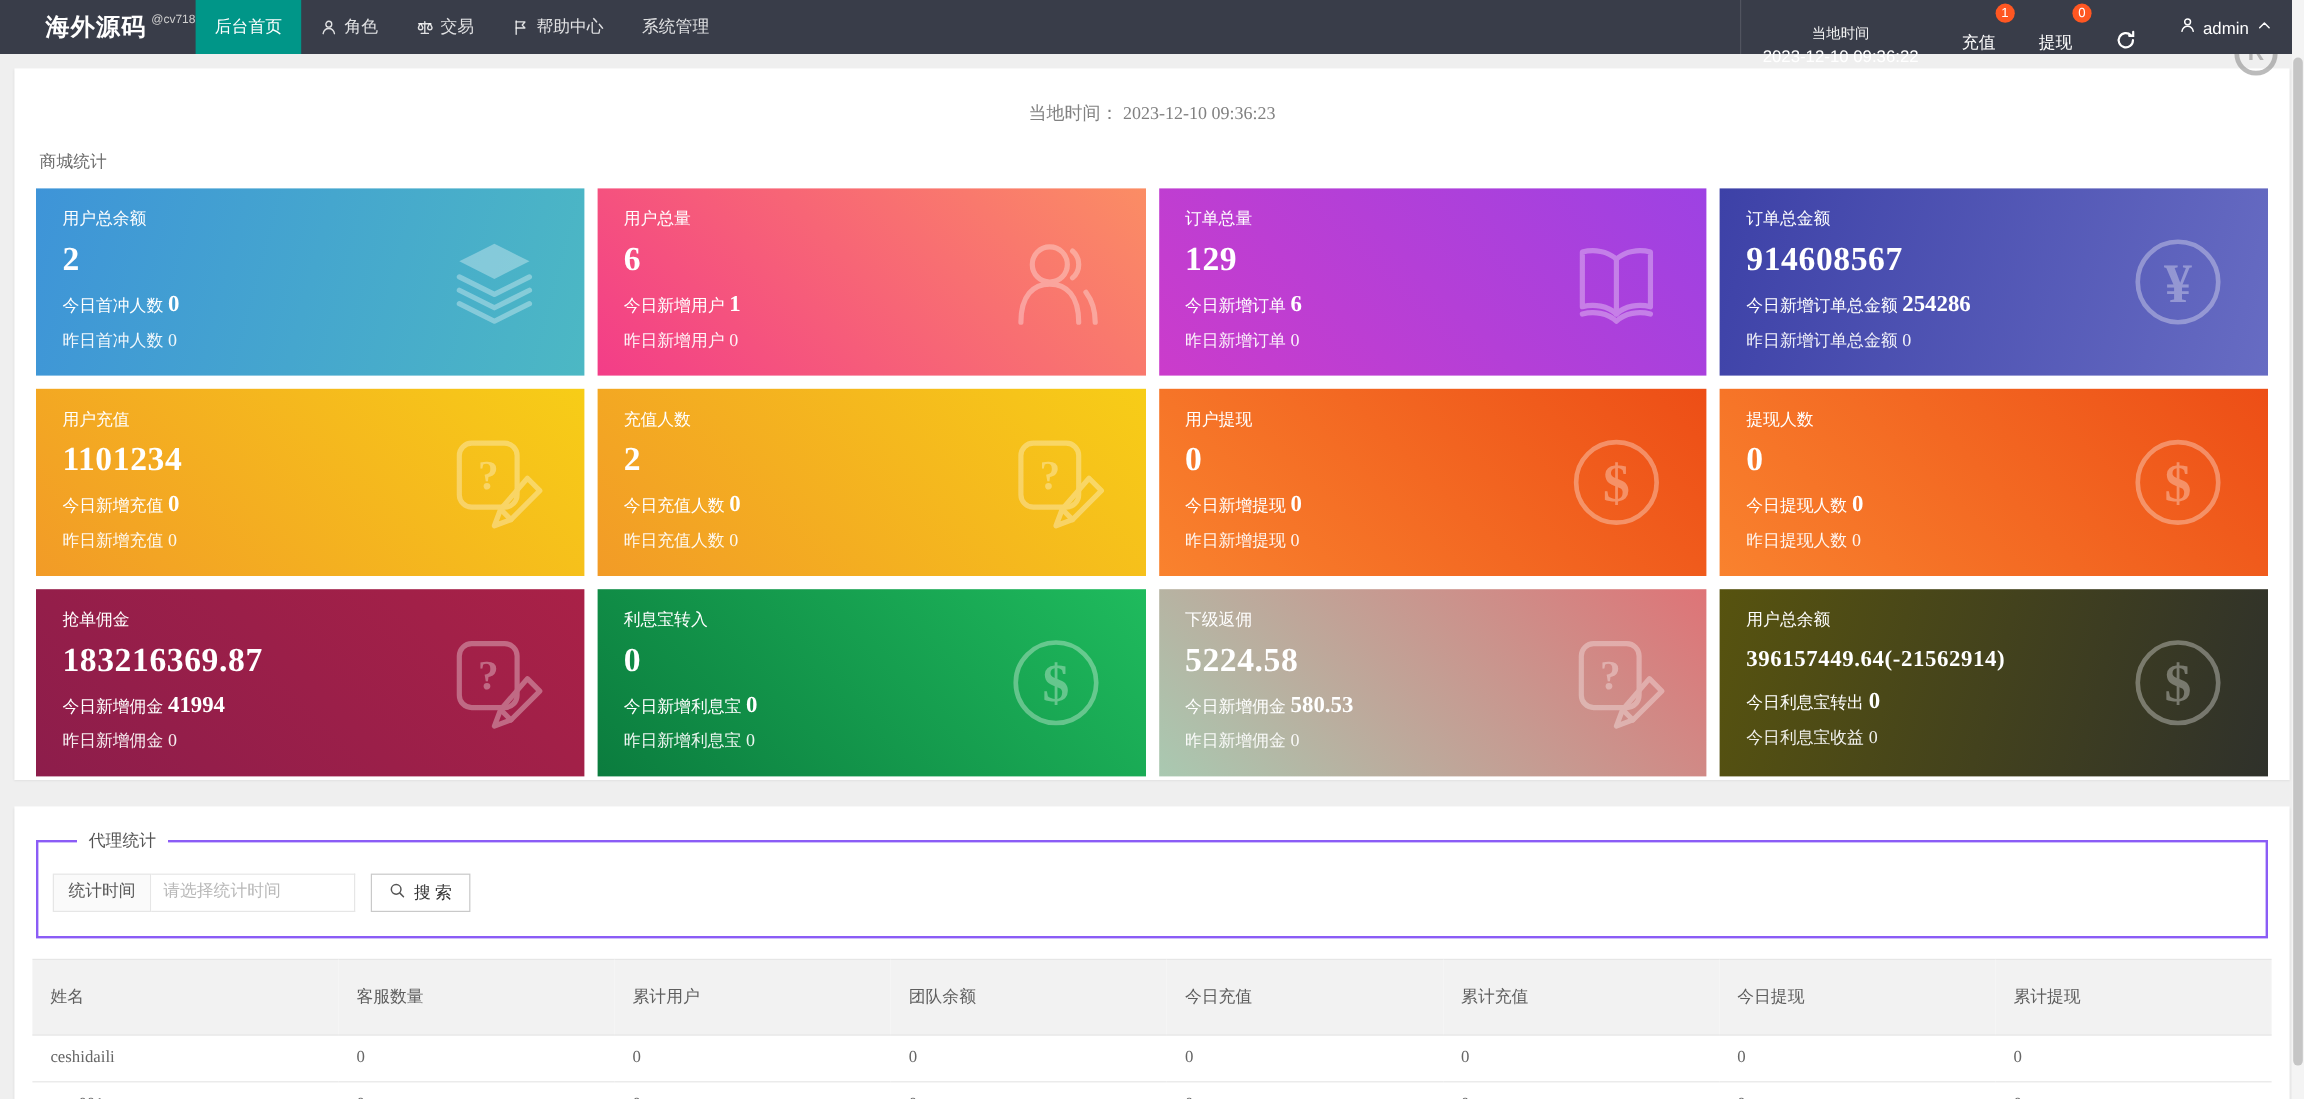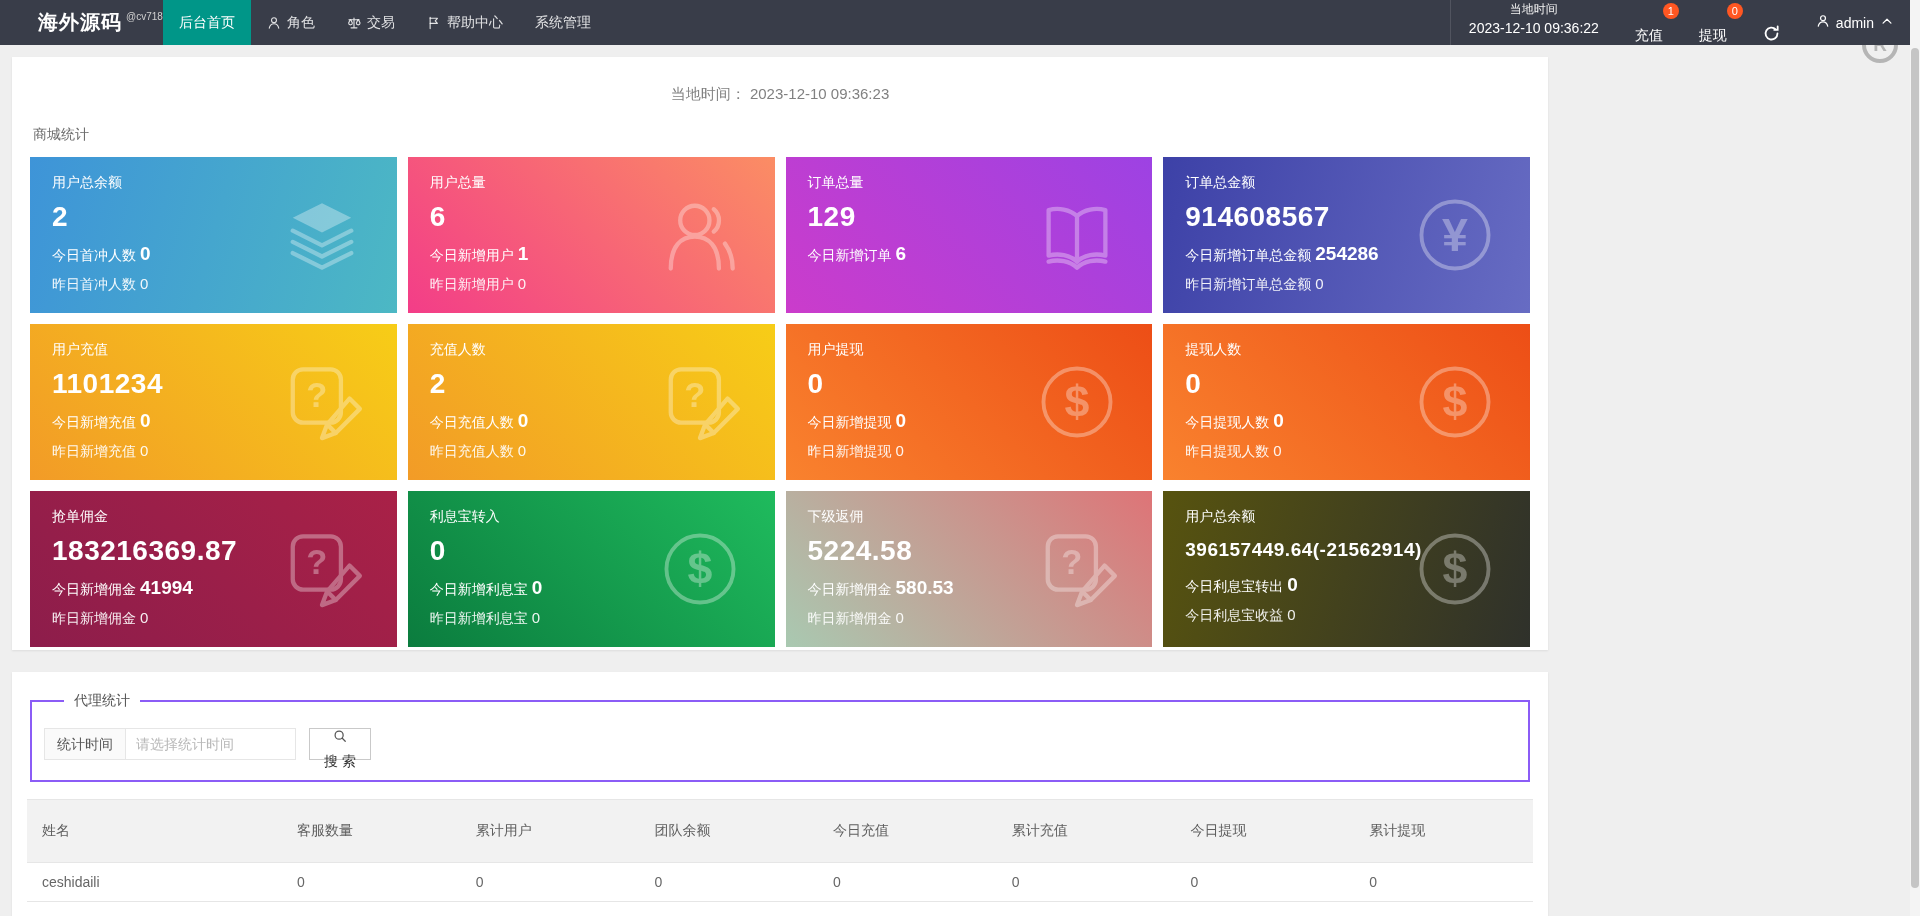--- a/index.html
+++ b/index.html
@@ -12,38 +12,38 @@
   .logo { width:163px; display:flex; align-items:center; padding-left:38px; white-space:nowrap; }
   .logo-main { font-size:20px; font-weight:bold; letter-spacing:1px; }
   .logo-sub { font-size:10px; color:#d0d0d0; margin-left:4px; transform:translateY(-6px); display:inline-block; }
   .nav-menu { display:flex; align-items:stretch; }
   .nav-item { display:flex; align-items:center; gap:6px; padding:0 16px; font-size:14px;
     color:rgba(255,255,255,.85); cursor:pointer; }
   .nav-item.active { background:#009688; color:#fff; }
   .nav-ic svg { width:14px; height:14px; display:block; stroke:rgba(255,255,255,.85); fill:none;
     stroke-width:1.3; stroke-linecap:round; stroke-linejoin:round; }
   .nav-right { margin-left:auto; display:flex; align-items:stretch; }
-  .time-block { border-left:1px solid rgba(255,255,255,.12); padding:0 18px 0; text-align:center; line-height:1.5; }
+  .time-block { border-left:1px solid rgba(255,255,255,.12); padding:19px 18px 0; text-align:center; line-height:1.5; }
   .time-label { font-size:12px; color:#f2f2f2; }
   .time-value { font-size:14px; color:#fff; }
   .nav-link { display:flex; align-items:flex-end; padding:0 18px; font-size:14px; color:#fff;
     position:relative; cursor:pointer; }
   .badge { position:absolute; top:3px; right:2px; min-width:16px; height:16px; line-height:16px;
     background:#ff5722; border-radius:9px; font-size:11px; text-align:center; padding:0 4px; color:#fff; }
   .icon-btn svg { width:17px; height:17px; stroke:#fff; fill:none; stroke-width:1.7; stroke-linecap:round; }
   .admin-area { display:flex; align-items:center; gap:6px; padding:0 26px 0 18px; font-size:14px; cursor:pointer; }
   .admin-area svg { width:14px; height:14px; stroke:#fff; fill:none; stroke-width:1.4; stroke-linecap:round; stroke-linejoin:round; }
 
   
   .watermark { position:absolute; top:27px; right:22px; width:36px; height:36px; border:4px solid #8f8f8f;
     border-radius:50%; color:#8f8f8f; font-weight:bold; font-size:19px; display:flex; align-items:center;
     justify-content:center; opacity:.6; z-index:5; }
 
   
-  .panel { position:absolute; left:12px; width:1536px; background:#fff; box-shadow:0 1px 2px rgba(0,0,0,.08); }
+  .panel { position:absolute; left:12px; width:1896px; background:#fff; box-shadow:0 1px 2px rgba(0,0,0,.08);font-family:Liberation Serif, serif; }
   .panel-1 { top:57px; height:593px; }
   .panel-2 { top:672px; height:420px; }
 
   .center-time { text-align:center; padding-top:28px; font-size:15px; color:#818181; }
   .section-title { margin:22px 0 0 21px; font-size:14px; color:#6b6b6b; }
 
   .stats-grid { margin:13px 18px 0; display:grid; grid-template-columns:repeat(4,1fr); gap:11px; }
   .card { height:156px; color:#fff; padding:17px 0 0 22px; position:relative; overflow:hidden; }
   .c-title { font-size:14px; }
   .c-value { font-size:28px; font-weight:bold; margin-top:9px; letter-spacing:.5px; }
@@ -58,21 +58,21 @@
   
   fieldset.agent-fs { margin:20px 18px 0; border:2px solid #8b5cf6; padding:18px 20px 20px 12px; }
   fieldset.agent-fs legend { margin-left:20px; padding:0 10px; font-size:14px; color:#535353; }
   .filter-row { display:flex; align-items:center; }
   .filter-label { height:32px; line-height:30px; padding:0 12px; border:1px solid #e6e6e6; background:#fafafa;
     color:#575757; font-size:14px; }
   .filter-input { height:32px; width:170px; border:1px solid #e6e6e6; border-left:none; padding:0 10px;
     font-size:14px; color:#333; outline:none; font-family:inherit; }
   .filter-input::placeholder { color:#b8b8b8; }
   .search-btn { height:32px; margin-left:13px; padding:0 14px; background:#fff; border:1px solid #c9c9c9;
-    font-size:14px; color:#333; display:flex; align-items:center; gap:7px; cursor:pointer; font-family:inherit;flex-direction:column; }
+    font-size:14px; color:#333; display:flex; align-items:center; gap:7px; cursor:pointer; font-family:inherit; }
   .search-btn svg { width:14px; height:14px; stroke:#555; fill:none; stroke-width:1.4; stroke-linecap:round; }
 
   table.agent-table { width:calc(100% - 30px); margin:17px 15px 0; border-collapse:collapse; table-layout:fixed; font-size:14px; }
   table.agent-table col.first { width:255px; }
   table.agent-table th { background:#f2f2f2; color:#5e5e5e; font-weight:normal; text-align:left;
     padding:22px 15px; border:1px solid #e6e6e6; border-left:none; border-right:none; }
   table.agent-table td { color:#666; text-align:left; padding:11px 15px; border-bottom:1px solid #e6e6e6; }
 
   
   .scrollbar-track { position:absolute; right:0; top:0; width:10px; height:916px; background:#f4f4f4; z-index:30; }
@@ -189,20 +189,21 @@
             <circle cx="44" cy="33" r="17"></circle>
             <path d="M16 89c0-26 12-37 28-37s28 11 28 37"></path>
             <path d="M66 20a17 17 0 0 1 0 26"></path>
             <path d="M79 60c6 8 9 18 9 29"></path>
           </svg></div>
       </div>
       <div class="card" style="background: linear-gradient(45deg, rgb(203, 60, 203) 0%, rgb(157, 66, 227) 100%);">
         <div class="c-title">订单总量</div>
         <div class="c-value">129</div>
         <div class="c-line">今日新增订单<b>6</b></div>
+        <div class="c-line dim">昨日新增订单<span>0</span></div>
         <div class="c-icon"><svg viewBox="0 0 100 100">
             <path d="M50 28C42 20 28 18 17 21v53c11-3 25-1 33 7 8-8 22-10 33-7V21c-11-3-25-1-33 7z"></path>
             <path d="M50 28v53"></path>
             <path d="M17 81c11-3 25-1 33 7 8-8 22-10 33-7"></path>
           </svg></div>
       </div>
       <div class="card" style="background: linear-gradient(105deg, rgb(61, 65, 167) 0%, rgb(103, 108, 195) 100%);">
         <div class="c-title">订单总金额</div>
         <div class="c-value">914608567</div>
         <div class="c-line">今日新增订单总金额<b>254286</b></div>

